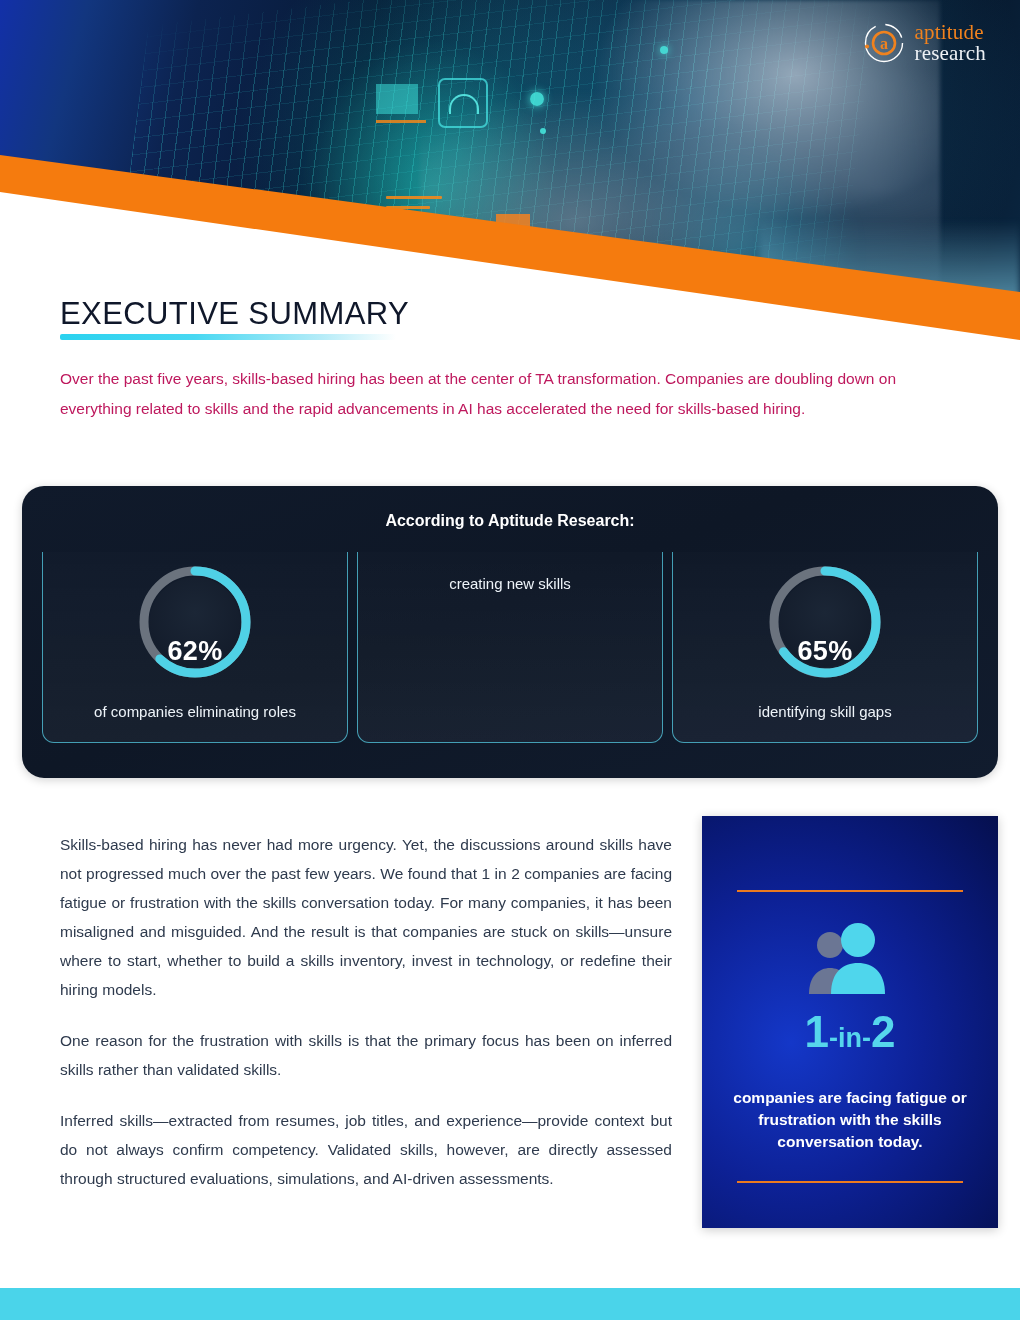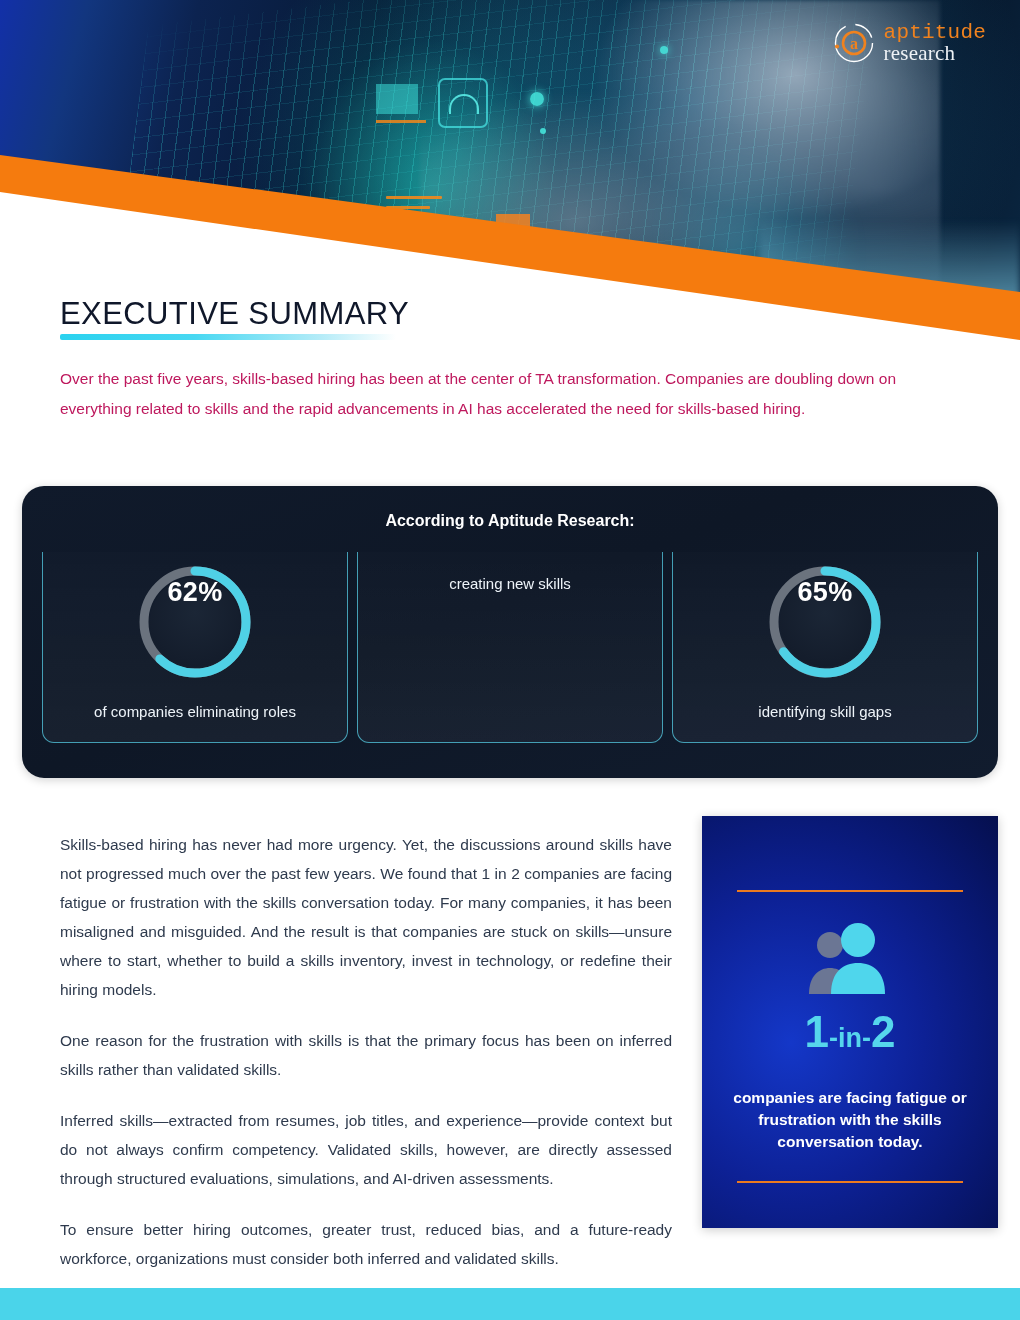--- a/index.html
+++ b/index.html
@@ -141,21 +141,21 @@
     align-items: center;
     gap: 9px;
     z-index: 6;
   }
   .logo-mark {
     position: relative;
     width: 42px; height: 42px;
   }
   .logo-text { line-height: 1.0; }
   .logo-top {
-    font-family: Liberation Mono, monospace;
+    font-family: Liberation Serif, serif;
     font-size: 21px;
     color: #f0821e;
     letter-spacing: .2px;
   }
   .logo-bottom {
     font-family: "Liberation Serif", serif;
     font-size: 21px;
     color: #eef2f6;
     letter-spacing: .2px;
   }
@@ -229,21 +229,21 @@
     margin-top: 12px;
     border-radius: 50%;
   }
   .donut-inner {
     position: absolute;
     left: 13px; top: 13px;
     width: 90px; height: 90px;
     border-radius: 50%;
     background: radial-gradient(circle at 50% 40%, #1b2636 0%, #141d2c 70%, #121a28 100%);
     display: flex;
-    align-items: flex-start;
+    align-items: flex-end;
     justify-content: center;
   }
   .donut-value {
     color: #ffffff;
     font-size: 27px;
     font-weight: bold;
     letter-spacing: .3px;
   }
   .stat-caption {
     margin-top: 22px;
@@ -398,21 +398,20 @@
       <div class="stat-caption">identifying skill gaps</div>
     </div>
 
   </div>
 </div>
 
 <div class="body-col">
   <p>Skills-based hiring has never had more urgency. Yet, the discussions around skills have not progressed much over the past few years. We found that 1 in 2 companies are facing fatigue or frustration with the skills conversation today. For many companies, it has been misaligned and misguided. And the result is that companies are stuck on skills—unsure where to start, whether to build a skills inventory, invest in technology, or redefine their hiring models.</p>
   <p>One reason for the frustration with skills is that the primary focus has been on inferred skills rather than validated skills.</p>
   <p>Inferred skills—extracted from resumes, job titles, and experience—provide context but do not always confirm competency. Validated skills, however, are directly assessed through structured evaluations, simulations, and AI-driven assessments.</p>
-  <p>To ensure better hiring outcomes, greater trust, reduced bias, and a future-ready workforce, organizations must consider both inferred and validated skills.</p>
 </div>
 
 <div class="callout">
   <div class="callout-rule top"></div>
   <div class="people-icon">
     <svg width="104" height="72" viewBox="0 0 104 72" aria-hidden="true">
       <circle cx="32" cy="23" r="13" fill="#6b7694"></circle>
       <path d="M11 72 C11 54 21 46 32 46 C43 46 53 54 53 72 Z" fill="#6b7694"></path>
       <circle cx="60" cy="18" r="17" fill="#4fd6ec"></circle>
       <path d="M33 72 C33 50 45 41 60 41 C75 41 87 50 87 72 Z" fill="#4fd6ec"></path>

